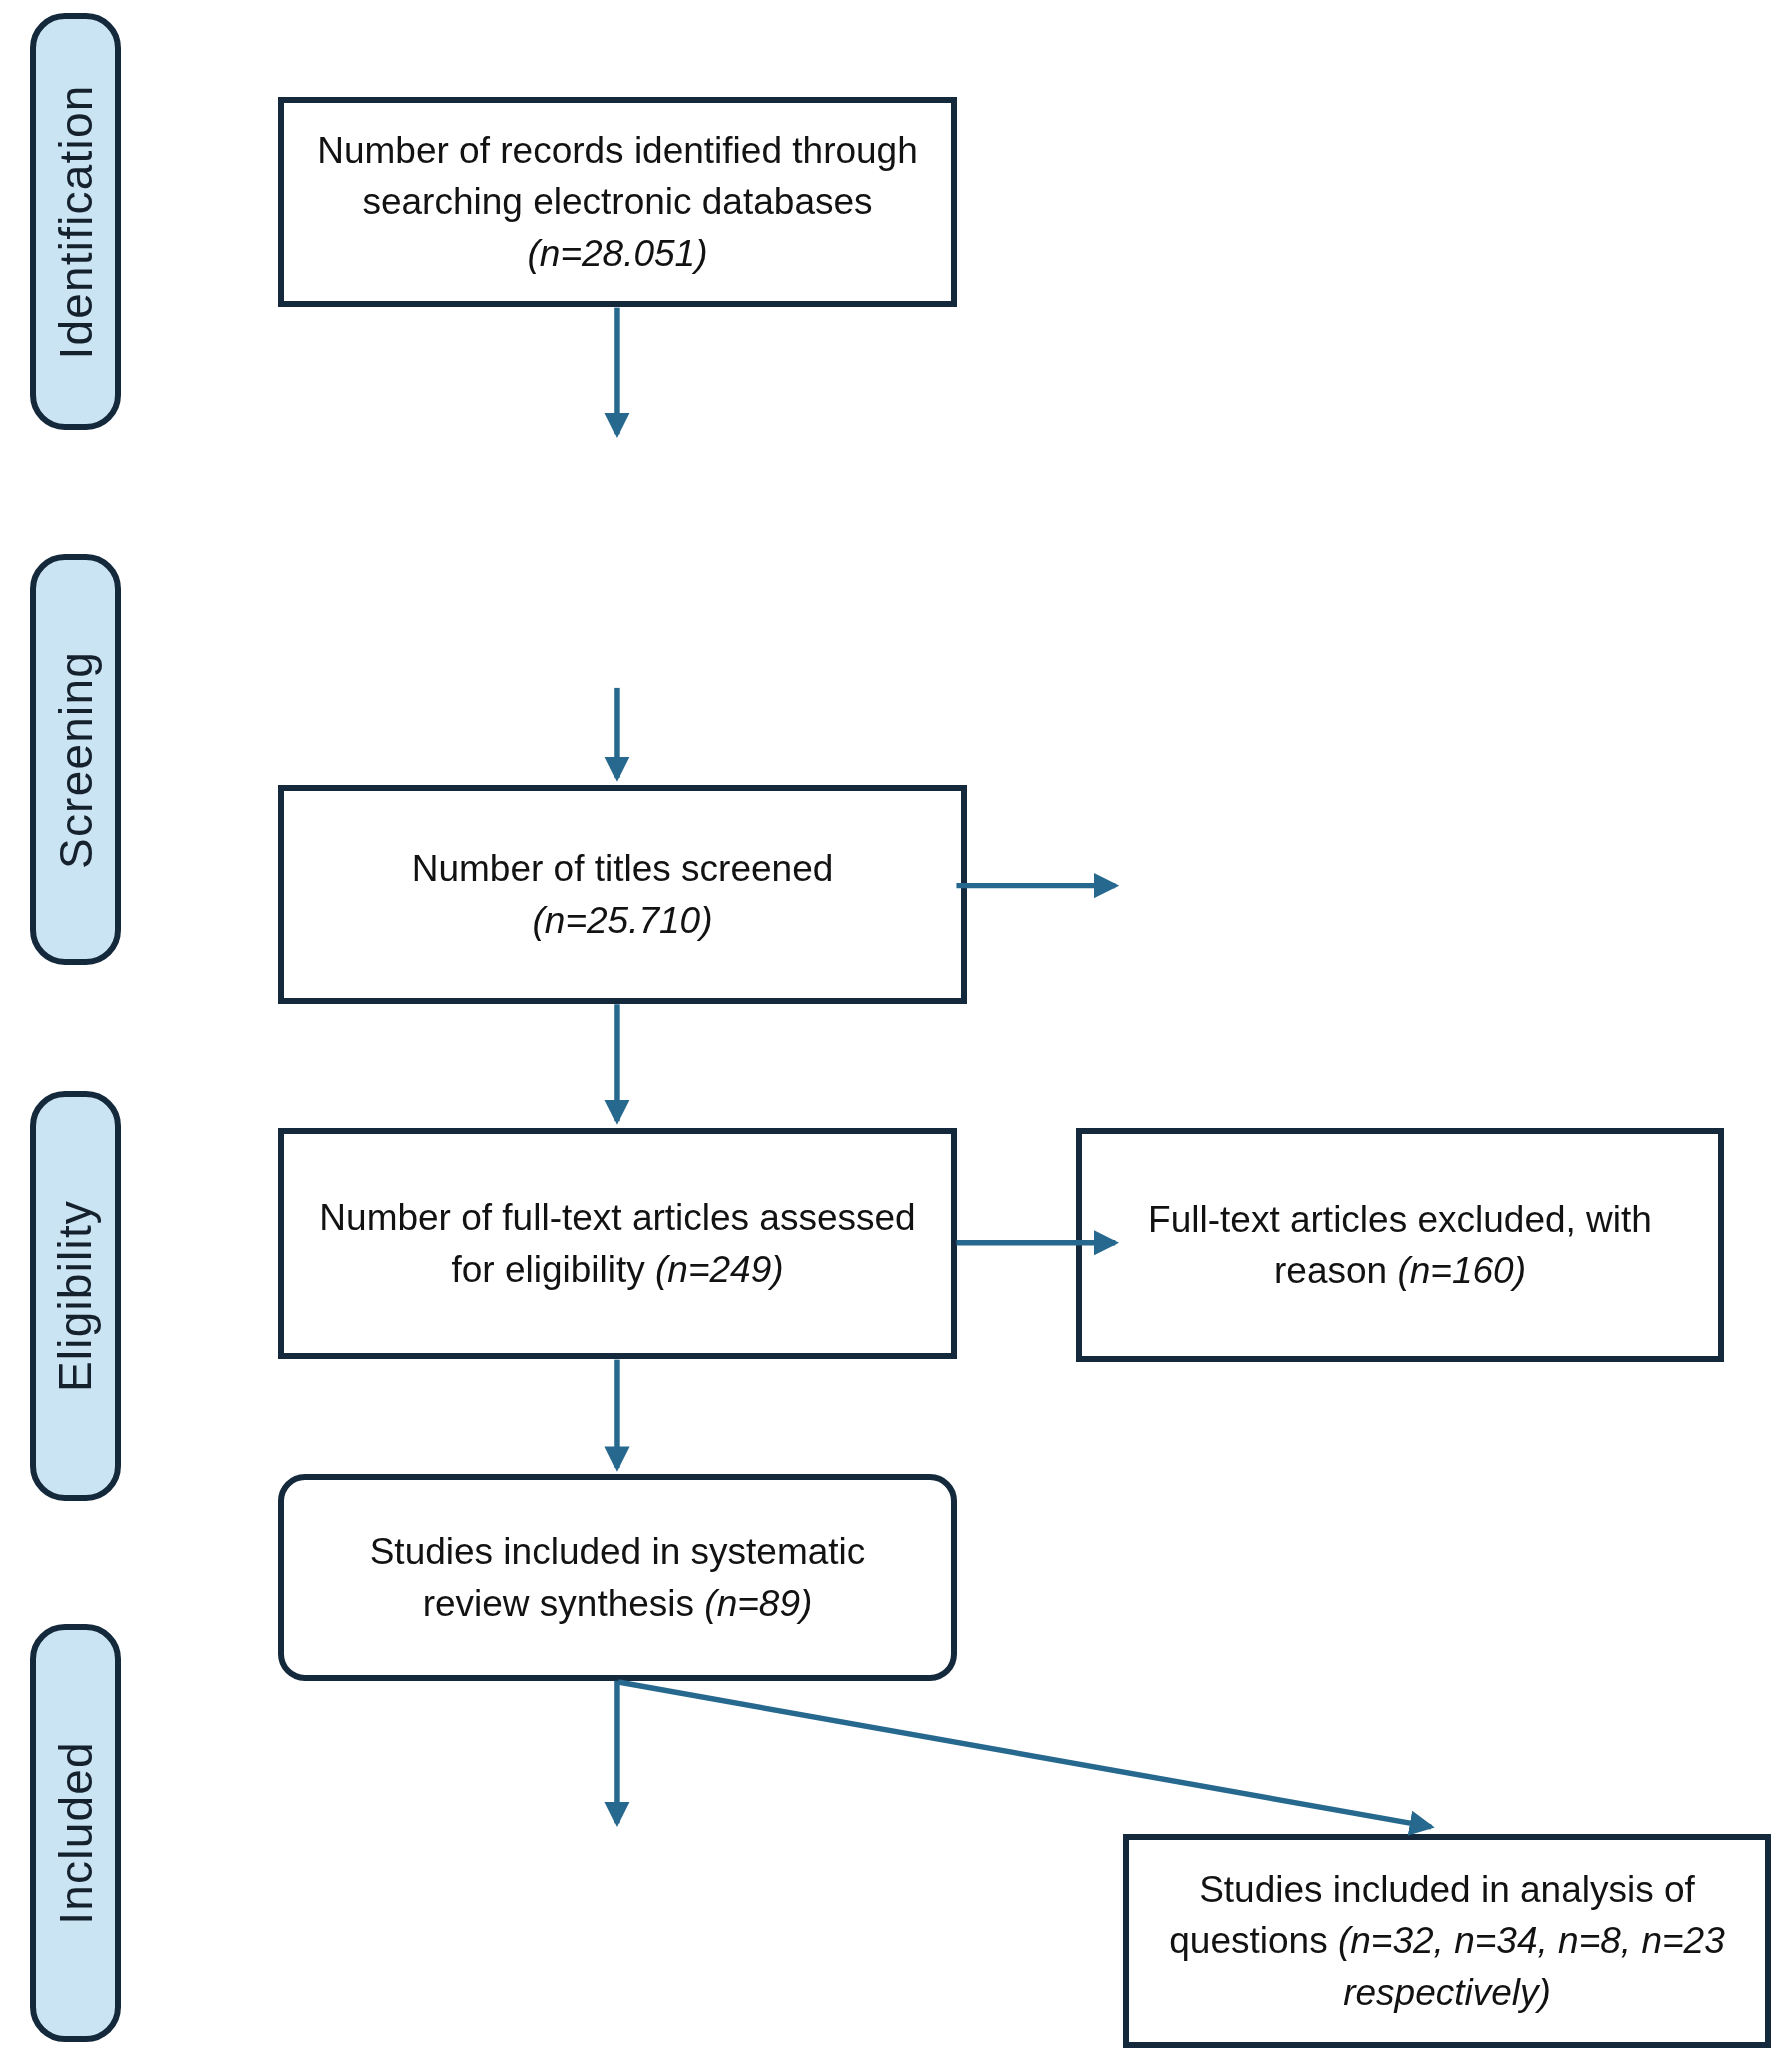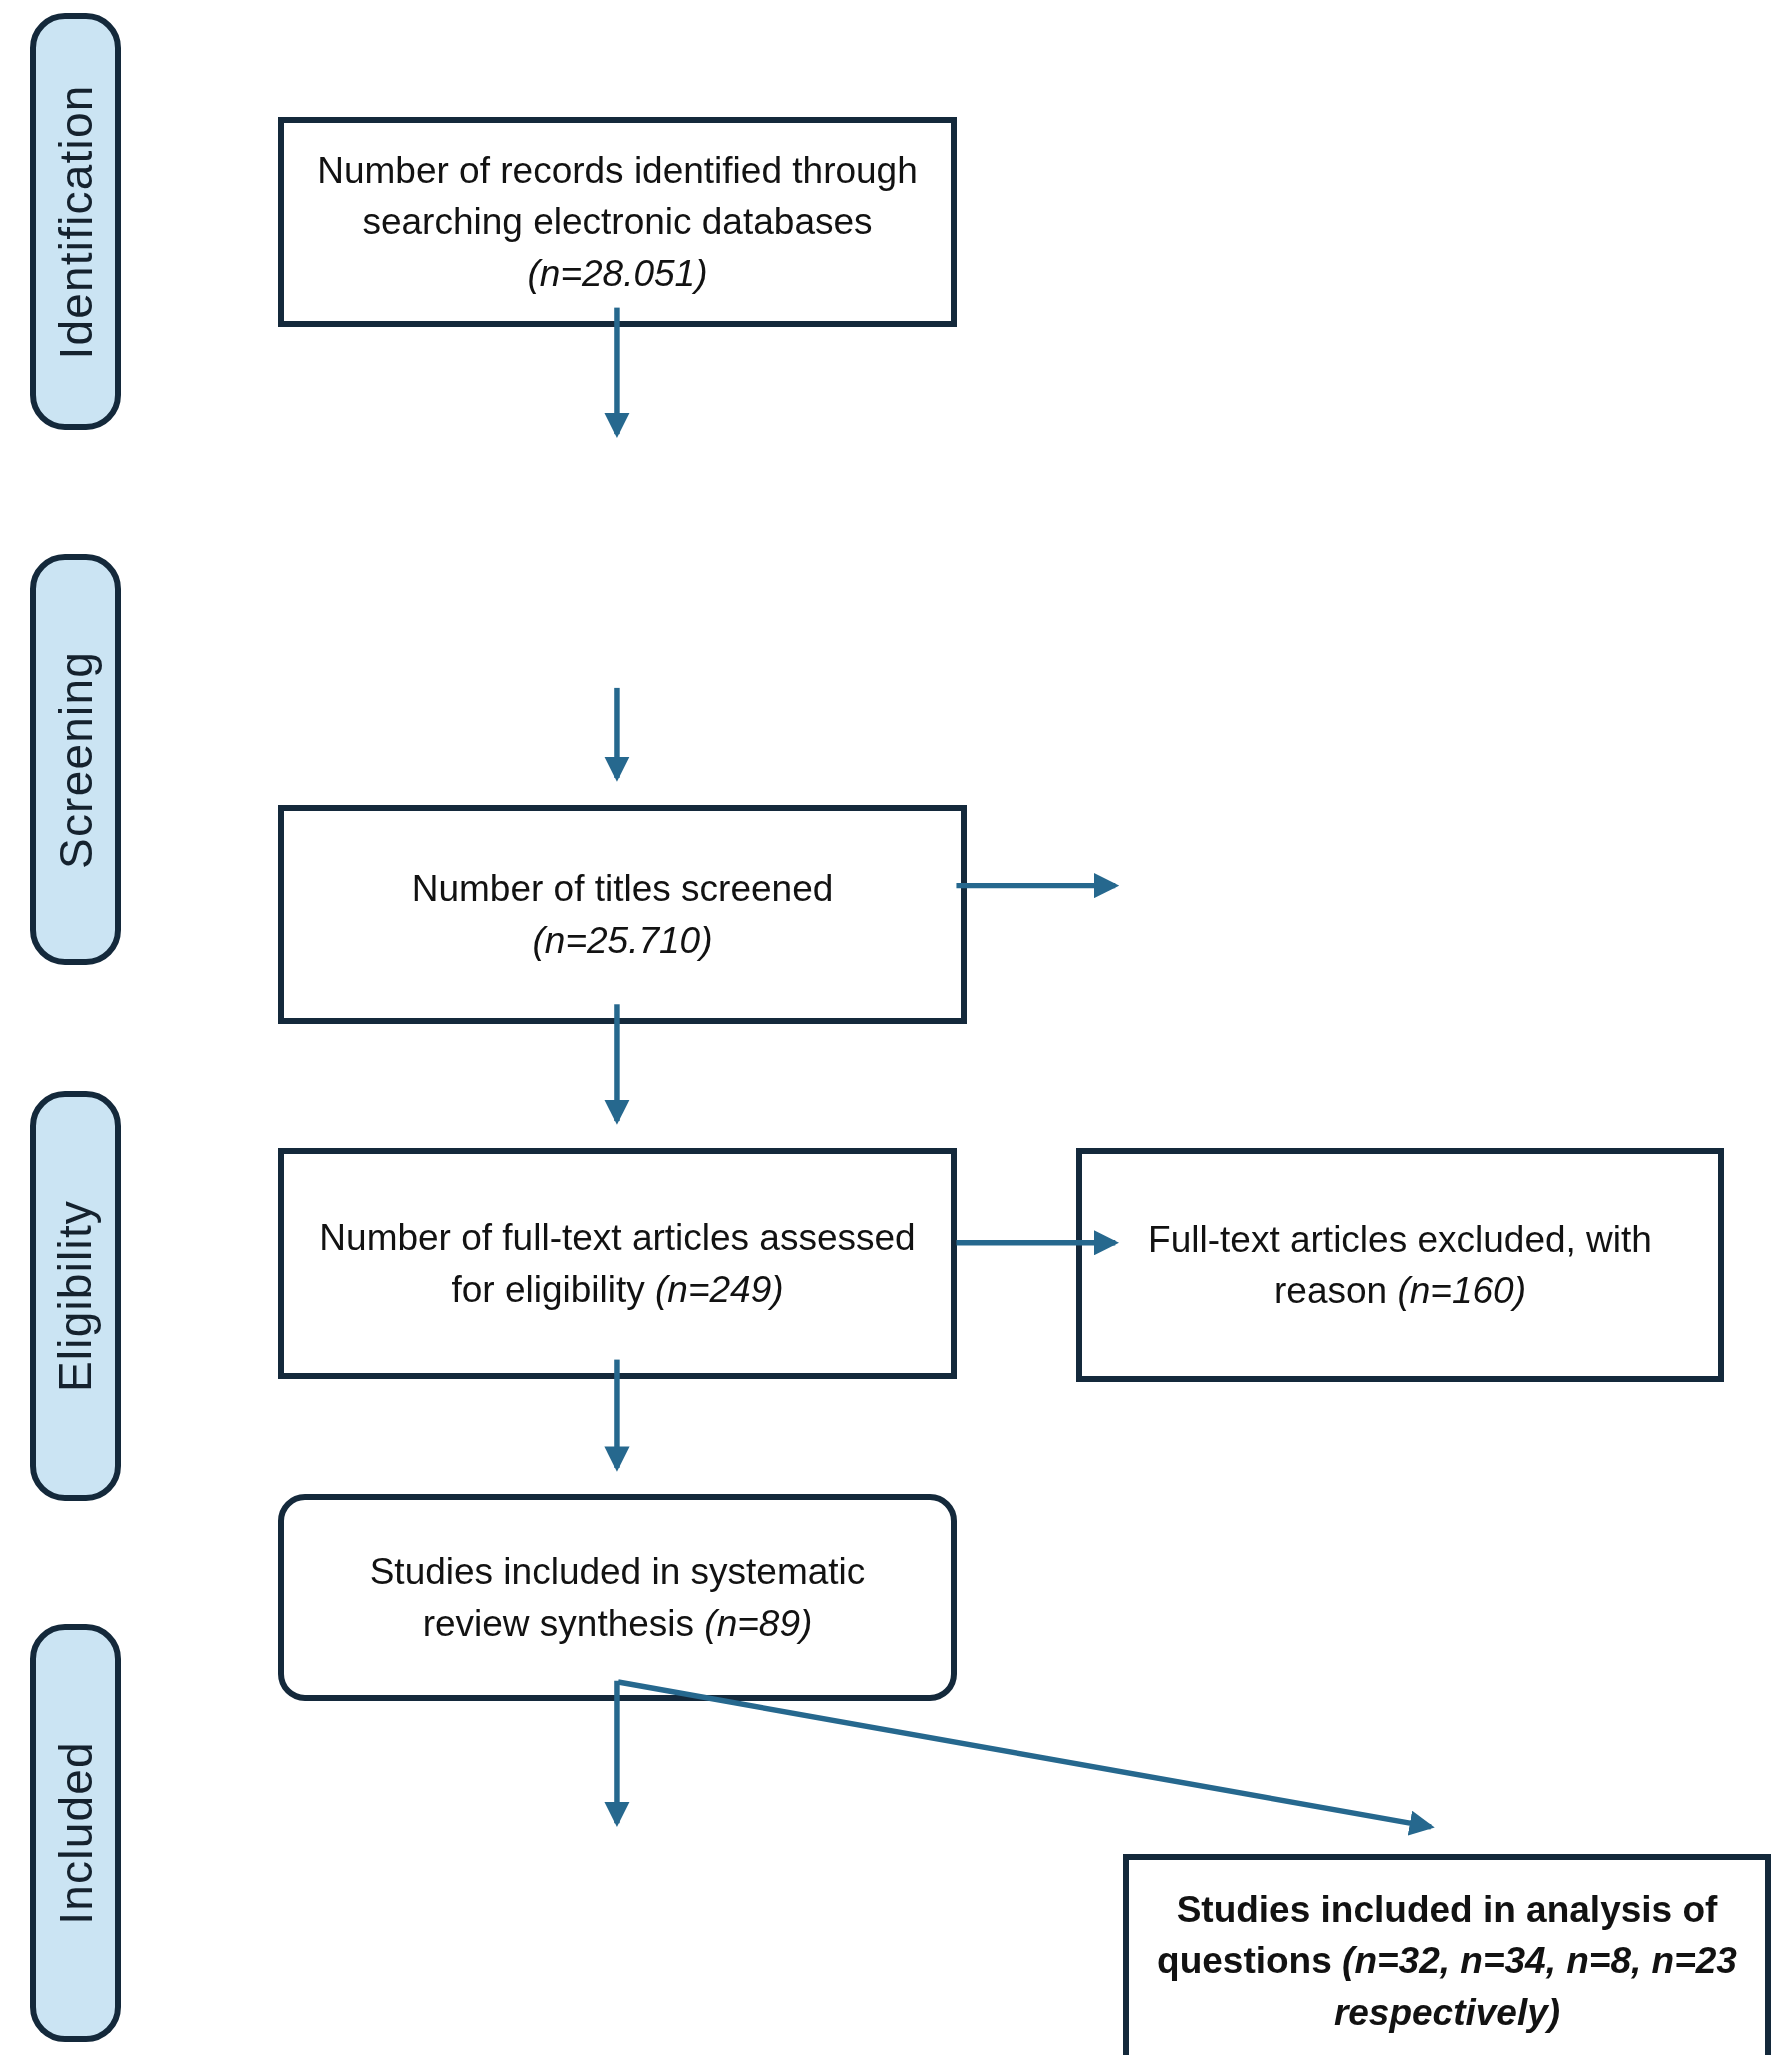--- a/index.html
+++ b/index.html
@@ -36,21 +36,21 @@
   }
   
   .box{
     position:absolute;
     background:#fff;
     border:6px solid var(--c-border);
     box-sizing:border-box;
     display:flex;align-items:center;justify-content:center;
     text-align:center;
     color:var(--c-text);
-    font-size:37px;line-height:1.38;margin-top:20px;
+    font-size:37px;line-height:1.38;
   }
   .box .inner{display:inline-block;}
   .mw850{max-width:517px;}
   .mw900{max-width:548px;}
   .mw980{max-width:596px;}
   .mw1000{max-width:609px;}
   .stat{font-style:italic;}
   
   #arrows{position:absolute;left:0;top:0;width:1790px;height:2056px;pointer-events:none;}
   #arrows line{stroke:var(--c-arrow);stroke-width:9;}
@@ -105,21 +105,21 @@
 
 
 
   <div class="box" style="left:1076px;top:1128px;width:648px;height:234px;">
     <div class="inner mw900">
       <span class="t">Full-text articles excluded, with reason</span>
       <span class="stat">(n=160)</span>
     </div>
   </div>
 
-  <div class="box" style="left:1123px;top:1834px;width:648px;height:214px;font-weight:bold;">
+  <div class="box" style="left:1123px;top:1834px;width:648px;height:214px;">
     <div class="inner mw980">
       <span class="t">Studies included in analysis of questions</span>
       <span class="stat">(n=32, n=34, n=8, n=23 respectively)</span>
     </div>
   </div>
 
   <svg id="arrows" viewBox="0 0 2942 3378">
     <defs>
       <marker id="ah" viewBox="0 0 10 10" refX="8.5" refY="5" markerWidth="4.6" markerHeight="4.6" orient="auto-start-reverse">
         <path class="ah" d="M0,0 L10,5 L0,10 z"></path>

